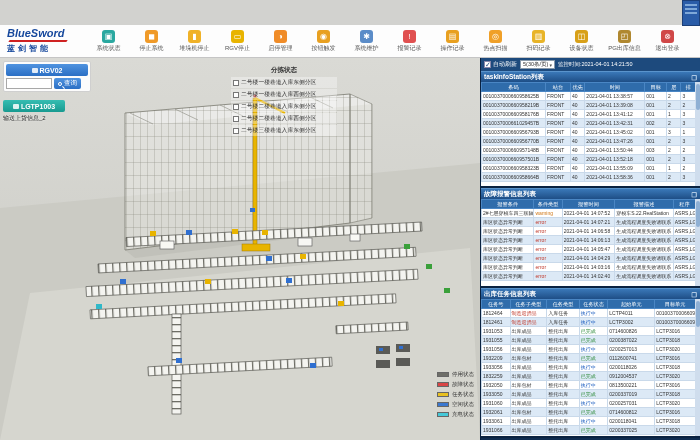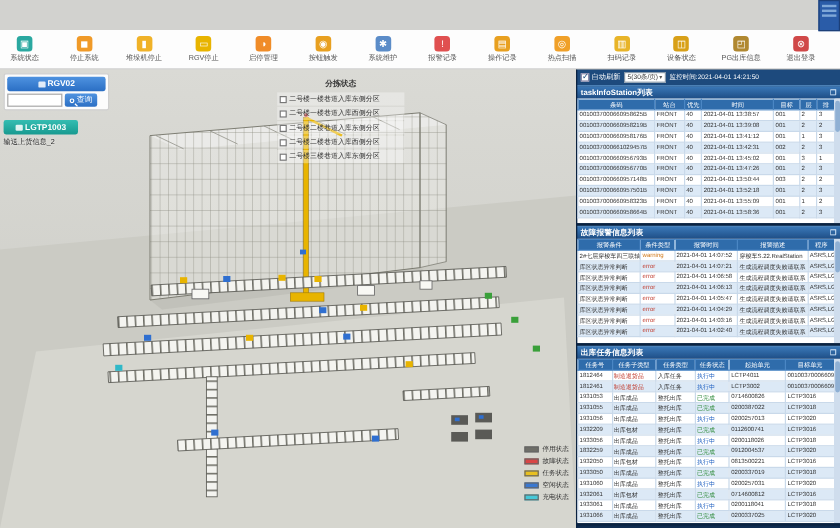--- a/index.html
+++ b/index.html
@@ -78,20 +78,25 @@
 
 <div id="stage">
 
   <div class="mini-win">
     <span class="mw-bar"></span>
     <span class="mw-bar"></span>
     <span class="mw-bar"></span>
   </div>
 
   <div class="topbar">
+    <div class="logo">
+      <div class="logo-main">BlueSword</div>
+      <div class="logo-swoosh"></div>
+      <div class="logo-sub">蓝剑智能</div>
+    </div>
     <div class="tb-items">
         <div class="tb-item">
           <span class="tb-ico" style="background:#2aa8a0">▣</span>
           <span class="tb-lbl">系统状态</span>
         </div>
         <div class="tb-item">
           <span class="tb-ico" style="background:#f09a28">◼</span>
           <span class="tb-lbl">停止系统</span>
         </div>
         <div class="tb-item">

